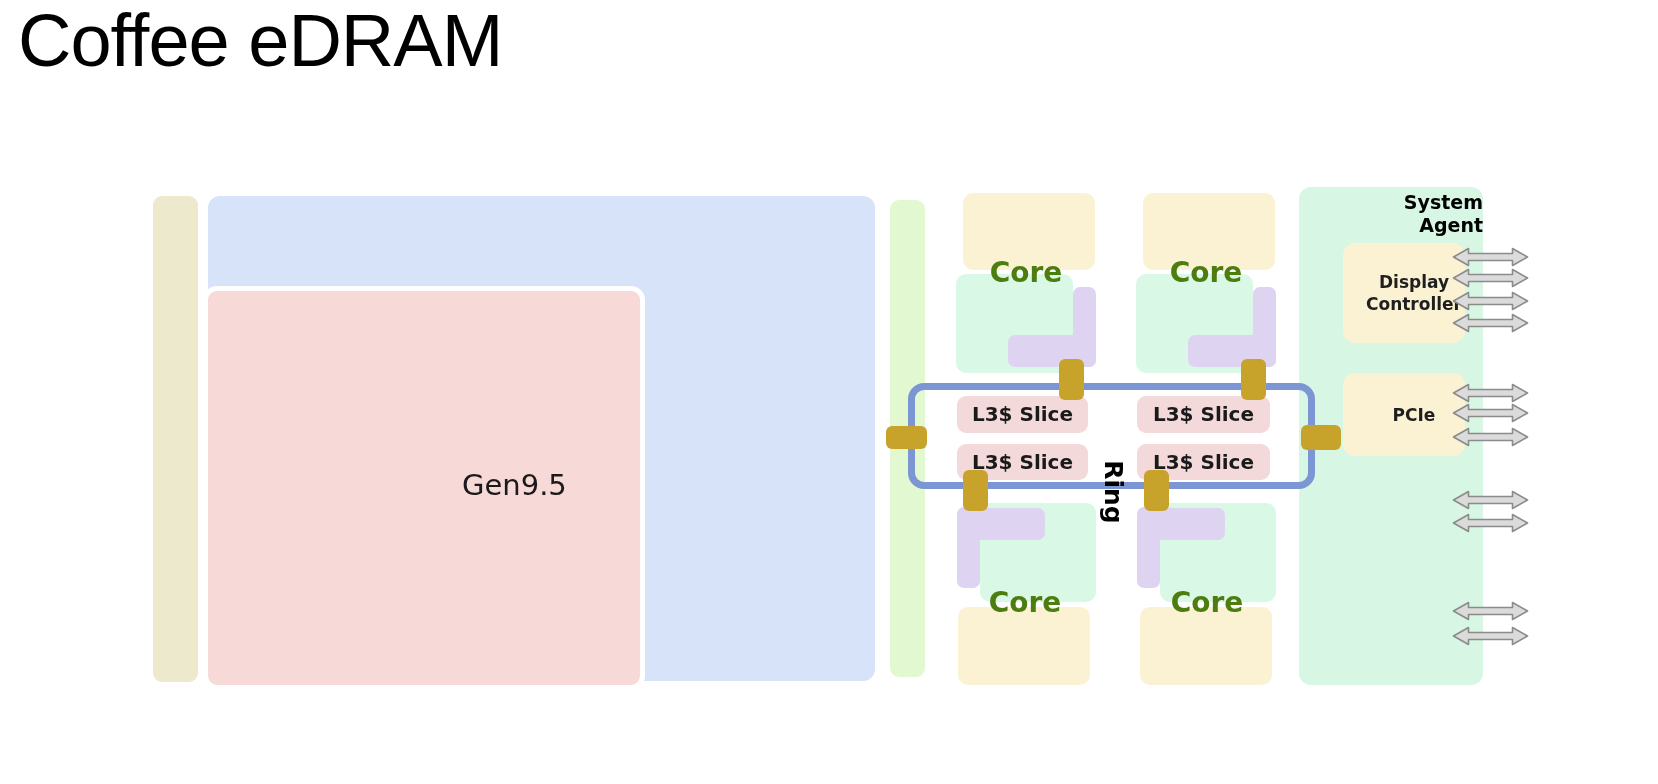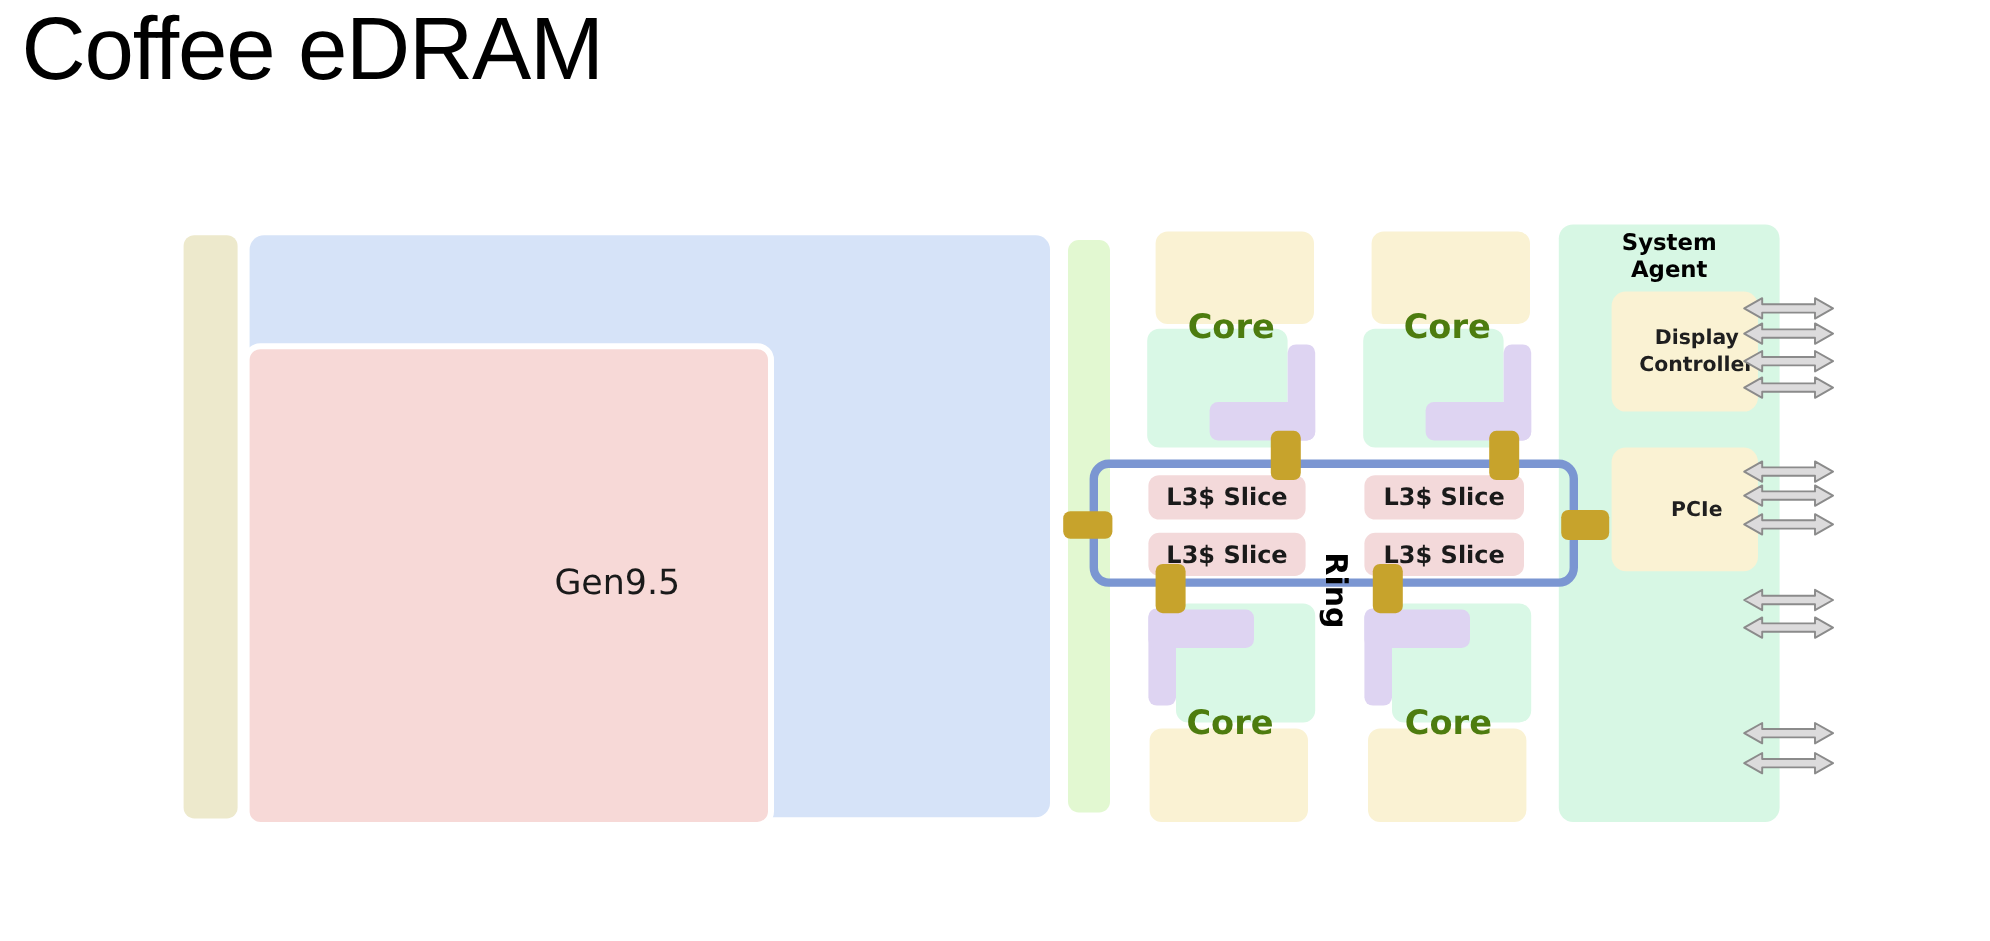--- a/index.html
+++ b/index.html
@@ -55,21 +55,21 @@
     border:7px solid var(--ring);border-radius:16px;z-index:5;background:transparent;
   }
   .ring-stop{background:var(--gold);border-radius:6px;z-index:6;}
   .ring-label{
     left:1073px;top:479px;width:80px;height:26px;text-align:center;
     font-weight:bold;font-size:25px;line-height:26px;color:#000;
     transform:rotate(90deg);z-index:7;white-space:nowrap;
   }
   .sa-block{left:1299px;top:187px;width:184px;height:498px;background:var(--samint);border-radius:12px;}
   .sa-title{
-    left:1299px;top:191px;width:184px;text-align:center;
+    left:1299px;top:191px;width:184px;text-align:right;
     font-weight:bold;font-size:19px;line-height:23px;color:#000;
   }
   .sa-title span{display:inline-block;width:110px;}
   .sa-box{
     background:var(--cream);border-radius:12px;left:1343px;width:122px;
     display:flex;flex-direction:column;align-items:center;justify-content:center;
     text-align:center;font-weight:bold;color:#1f1f1f;z-index:2;
   }
   .sa-box .label{font-size:17px;line-height:22px;padding-left:20px;}
   .sa-box .note{font-size:10px;line-height:13px;font-weight:bold;color:#333;}
@@ -142,21 +142,21 @@
   <div class="abs ring-stop" style="left:1059px;top:359px;width:25px;height:41px;"></div>
   <div class="abs ring-stop" style="left:1241px;top:359px;width:25px;height:41px;"></div>
   <div class="abs ring-stop" style="left:963px;top:470px;width:25px;height:41px;"></div>
   <div class="abs ring-stop" style="left:1144px;top:470px;width:25px;height:41px;"></div>
   <div class="abs ring-stop" style="left:886px;top:426px;width:41px;height:23px;"></div>
   <div class="abs ring-stop" style="left:1301px;top:425px;width:40px;height:25px;"></div>
 
   <div class="abs sa-box" style="top:243px;height:100px;">
     <div class="label">Display Controller</div>
   </div>
-  <div class="abs sa-box" style="top:373px;height:103px;">
+  <div class="abs sa-box" style="top:373px;height:83px;">
     <div class="label">PCIe</div>
   </div>
 
   <svg class="abs arrow" style="left:1452px;top:247px" width="77" height="20">
       <use href="#dblarrow"></use>
     </svg>
   <svg class="abs arrow" style="left:1452px;top:268px" width="77" height="20">
       <use href="#dblarrow"></use>
     </svg>
   <svg class="abs arrow" style="left:1452px;top:291px" width="77" height="20">

